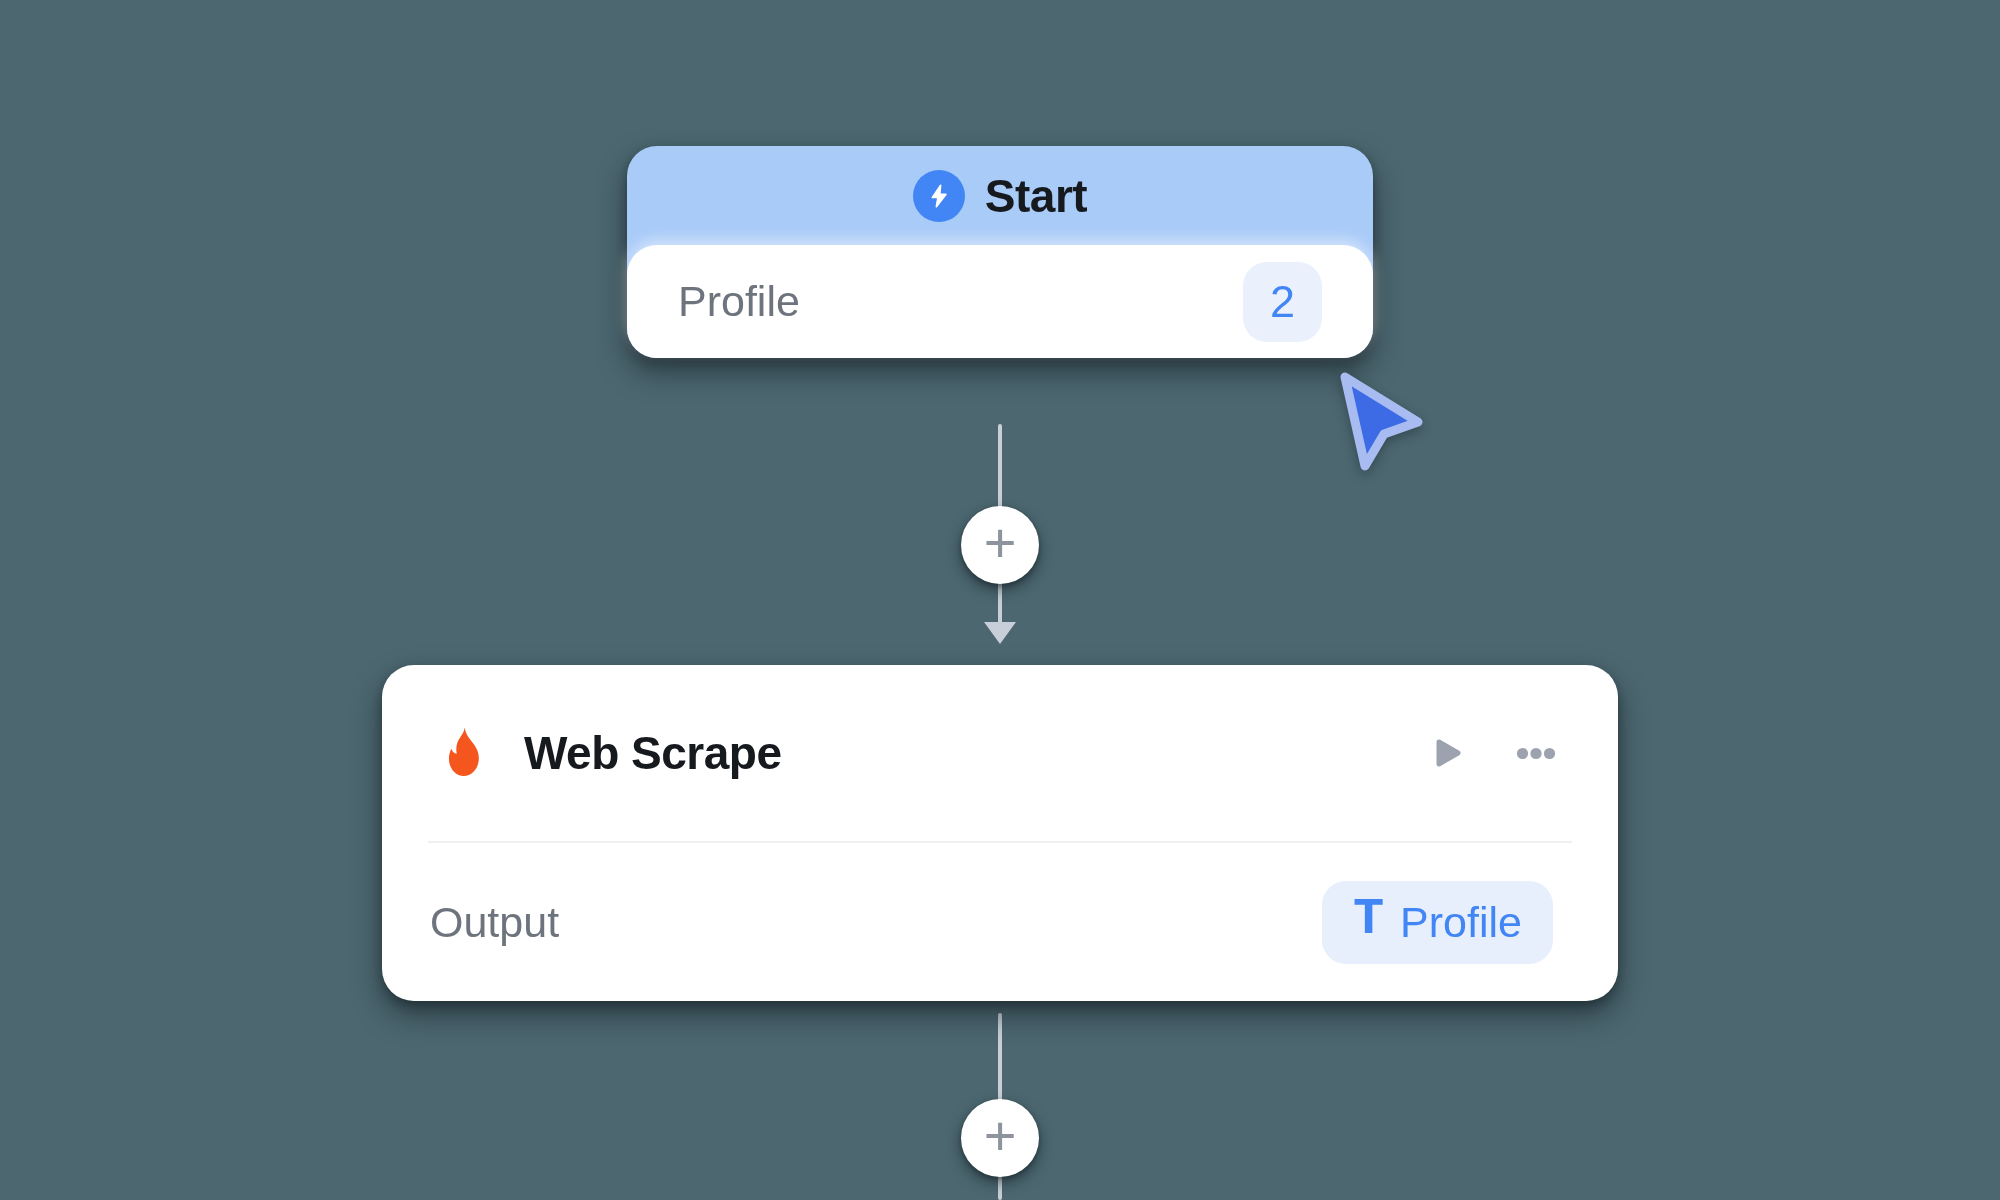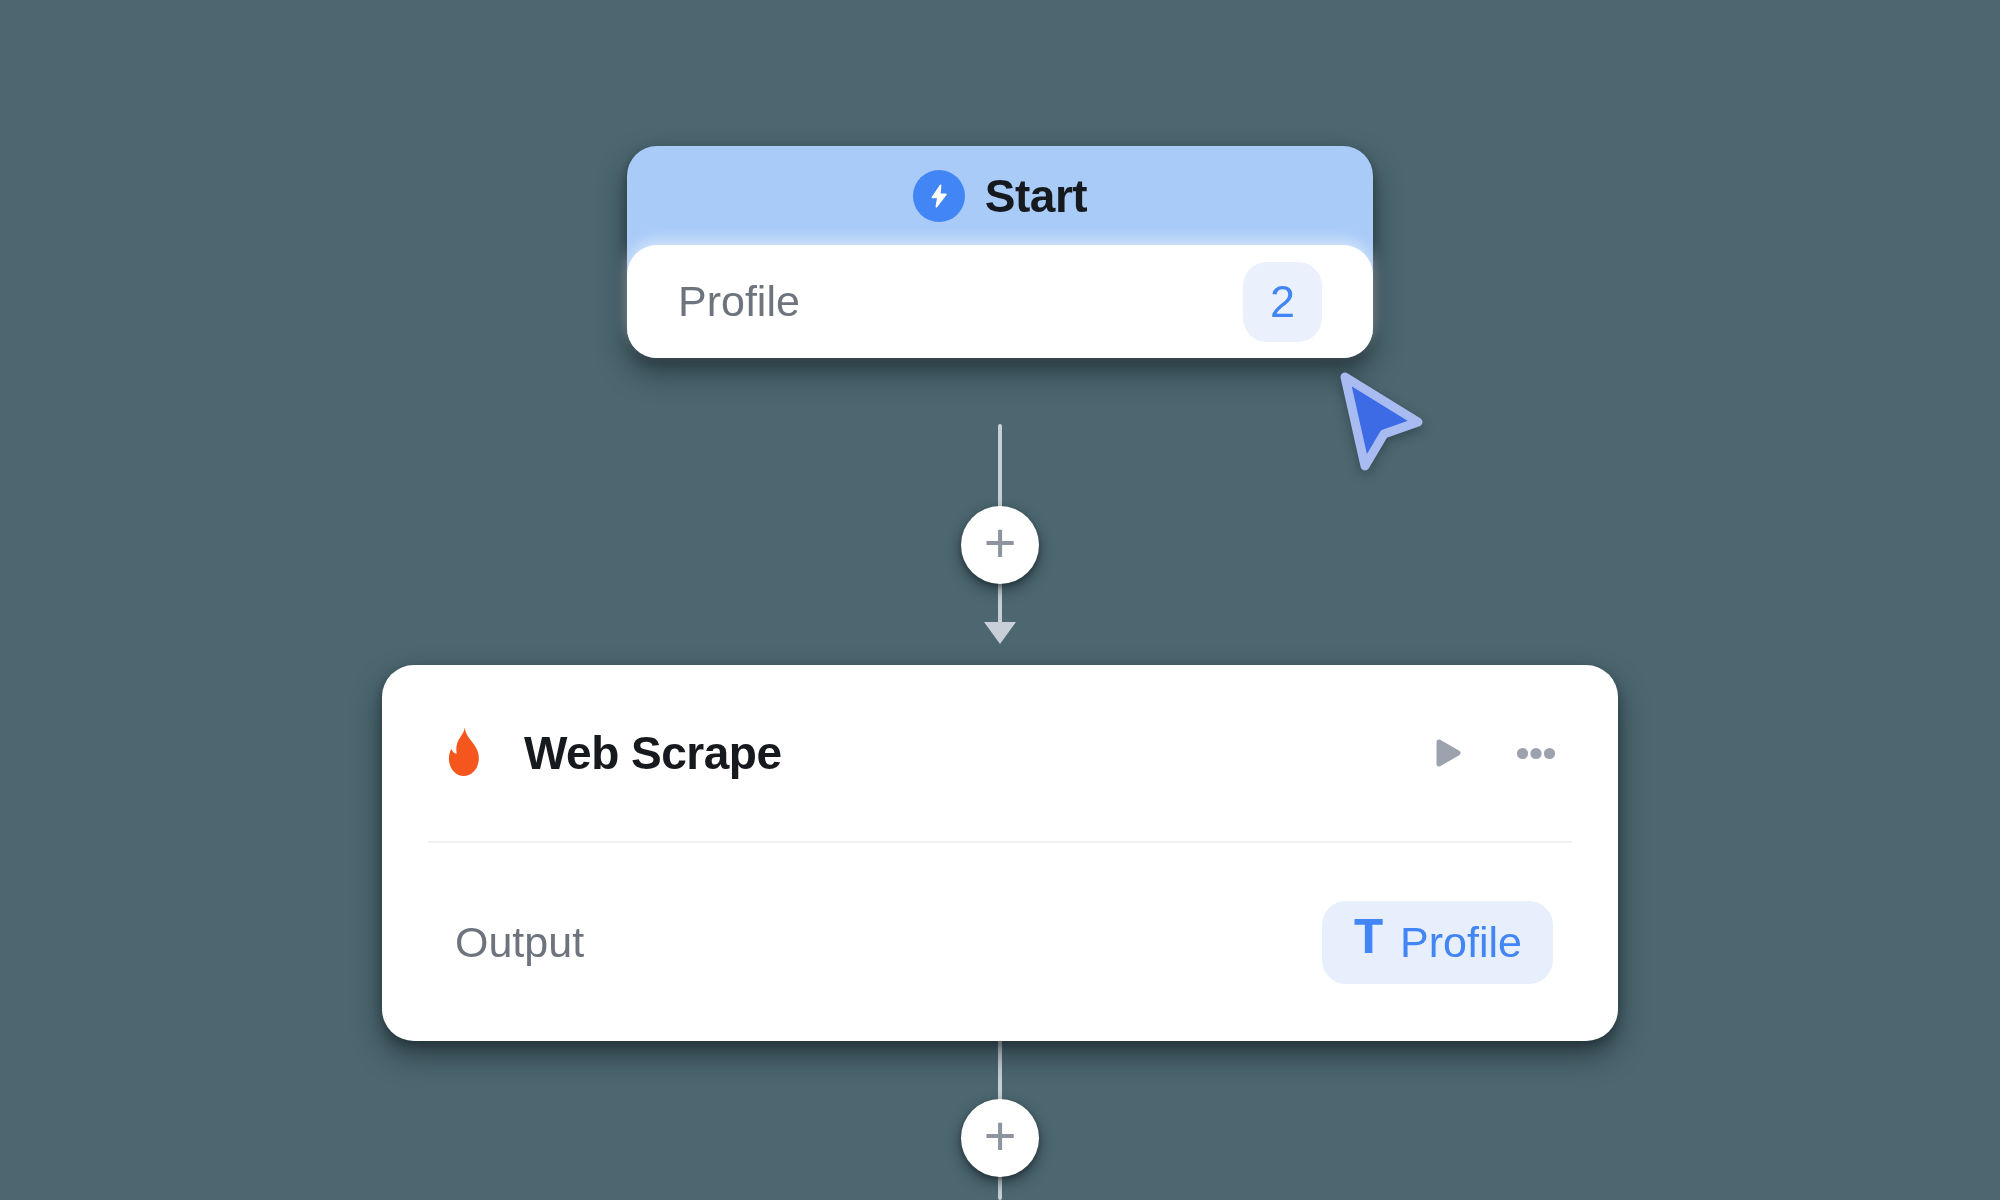--- a/index.html
+++ b/index.html
@@ -94,21 +94,21 @@
     color:#4285F4;
     font-size:45px;
     display:flex; align-items:center; justify-content:center;
     cursor:pointer;
   }
 
   
   .web-node {
     position:absolute;
     left:382px; top:665px;
-    width:1236px; height:376px;
+    width:1236px; height:336px;
     border-radius:32px;
     background:#ffffff;
     box-shadow:0 14px 28px rgba(10,18,22,.5), 0 4px 10px rgba(10,18,22,.3);
     display:flex; flex-direction:column;
   }
   .web-header {
     height:176px;
     display:flex; align-items:center;
     padding:0 62px;
   }
@@ -121,21 +121,21 @@
   }
   .more-button { margin-left:52px; }
   .divider {
     height:2px;
     background:#F0F1F3;
     margin:0 46px;
   }
   .web-body {
     flex:1;
     display:flex; align-items:center; justify-content:space-between;
-    padding:0 65px 0 73px;
+    padding:0 65px 0 48px;
   }
   .profile-chip {
     height:83px;
     border-radius:24px;
     background:#E8EFFC;
     display:flex; align-items:center;
     gap:16px;
     padding:0 31px;
     cursor:pointer;
   }

